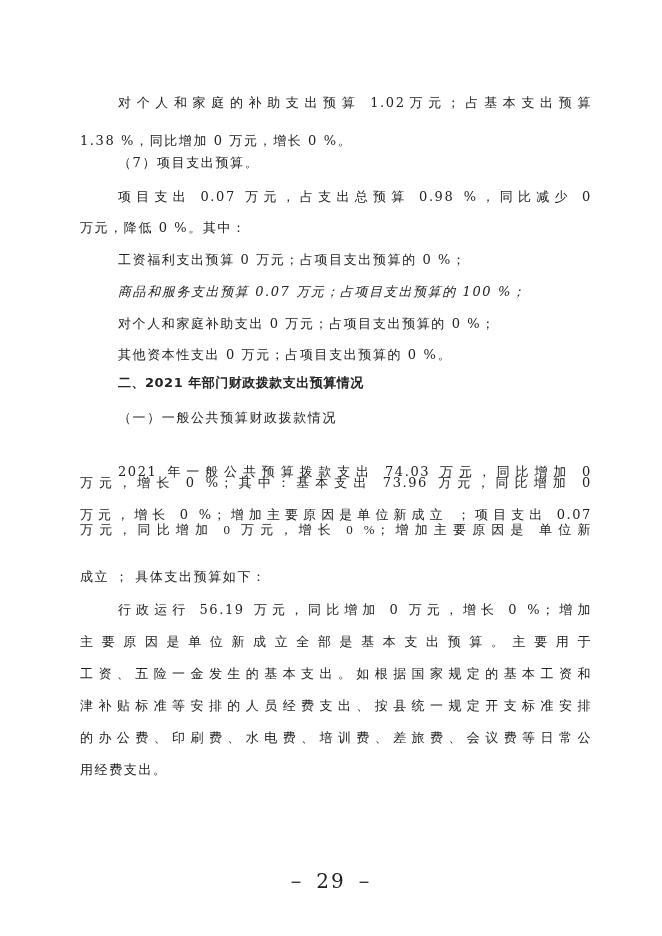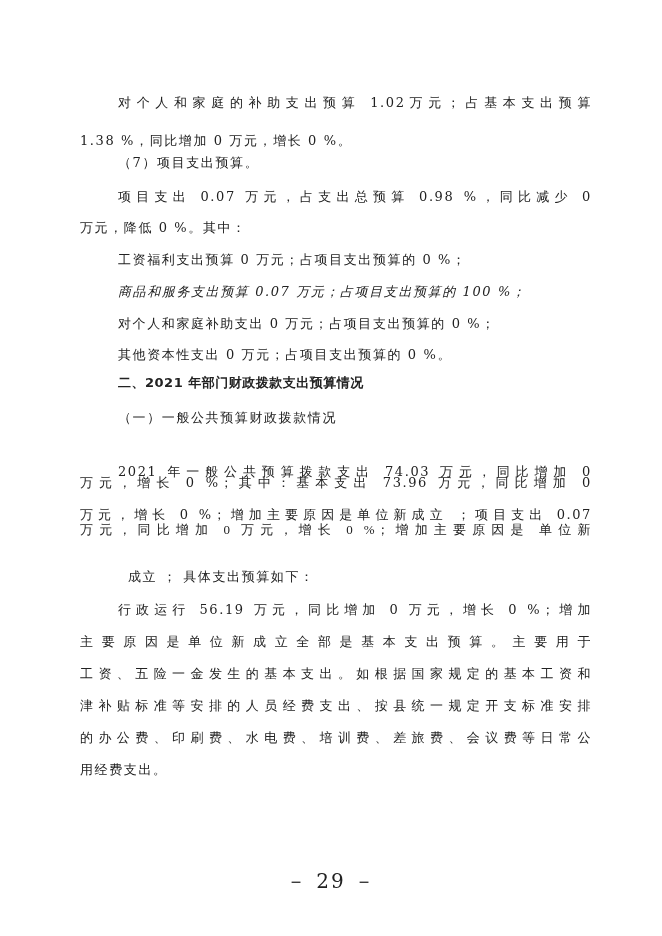--- a/index.html
+++ b/index.html
@@ -27,21 +27,21 @@
       <div class="line indent" style="top: 250px;">工资福利支出预算 0 万元；占项目支出预算的 0 %；</div>
       <div class="line indent" style="top: 282px; font-style: italic;">商品和服务支出预算 0.07 万元；占项目支出预算的 100 %；</div>
       <div class="line indent" style="top: 314px;">对个人和家庭补助支出 0 万元；占项目支出预算的 0 %；</div>
       <div class="line indent" style="top: 345px;">其他资本性支出 0 万元；占项目支出预算的 0 %。</div>
       <div class="line indent heading" style="top: 373px;">二、2021 年部门财政拨款支出预算情况</div>
       <div class="line indent" style="top: 408px;">（一）一般公共预算财政拨款情况</div>
       <div class="line indent justify" style="top: 462px;">2021 年一般公共预算拨款支出 74.03 万元，同比增加 0</div>
       <div class="line justify" style="top: 473px;">万元，增长 0 %；其中：基本支出 73.96 万元，同比增加 0</div>
       <div class="line justify" style="top: 505px;">万元，增长 0 %；增加主要原因是单位新成立 ；项目支出 0.07</div>
       <div class="line justify" style="top: 520px; font-family: Liberation Serif, serif;">万元，同比增加  0 万元，增长 0 %；增加主要原因是 单位新</div>
-      <div class="line" style="top: 567px; margin-left: 48px;">成立    ；  具体支出预算如下：</div>
+      <div class="line" style="top: 567px;">成立    ；  具体支出预算如下：</div>
       <div class="line indent justify" style="top: 600px;">行政运行 56.19 万元，同比增加 0 万元，增长 0 %；增加</div>
       <div class="line justify" style="top: 632px;">主要原因是单位新成立全部是基本支出预算。主要用于</div>
       <div class="line justify" style="top: 664px;">工资、五险一金发生的基本支出。如根据国家规定的基本工资和</div>
       <div class="line justify" style="top: 696px;">津补贴标准等安排的人员经费支出、按县统一规定开支标准安排</div>
       <div class="line justify" style="top: 728px;">的办公费、印刷费、水电费、培训费、差旅费、会议费等日常公</div>
       <div class="line" style="top: 760px;">用经费支出。</div>
     </div>
   <div class="footer">－ 29 －</div>
 </div>
 

